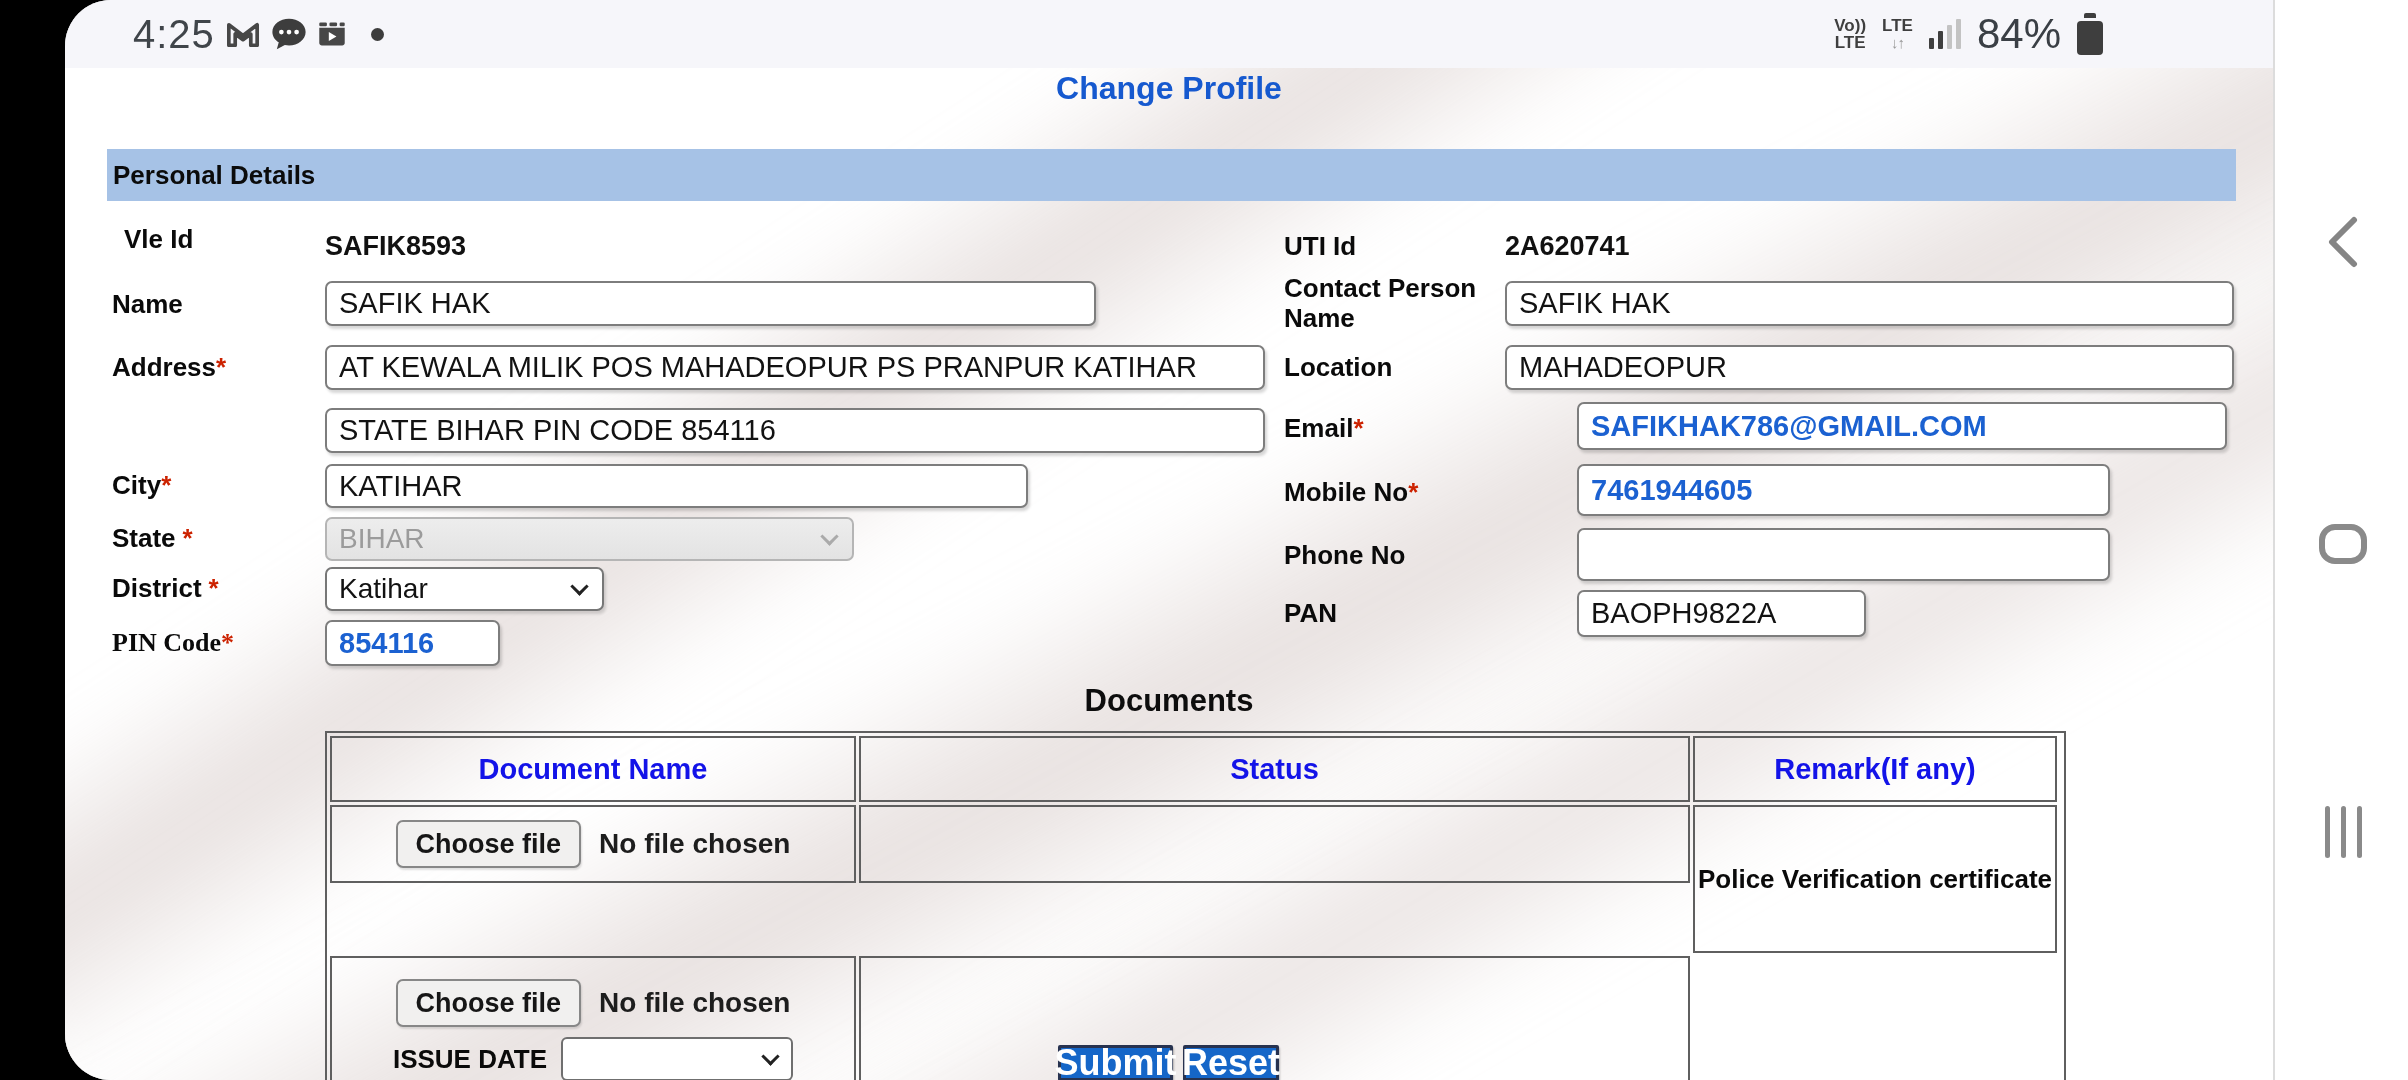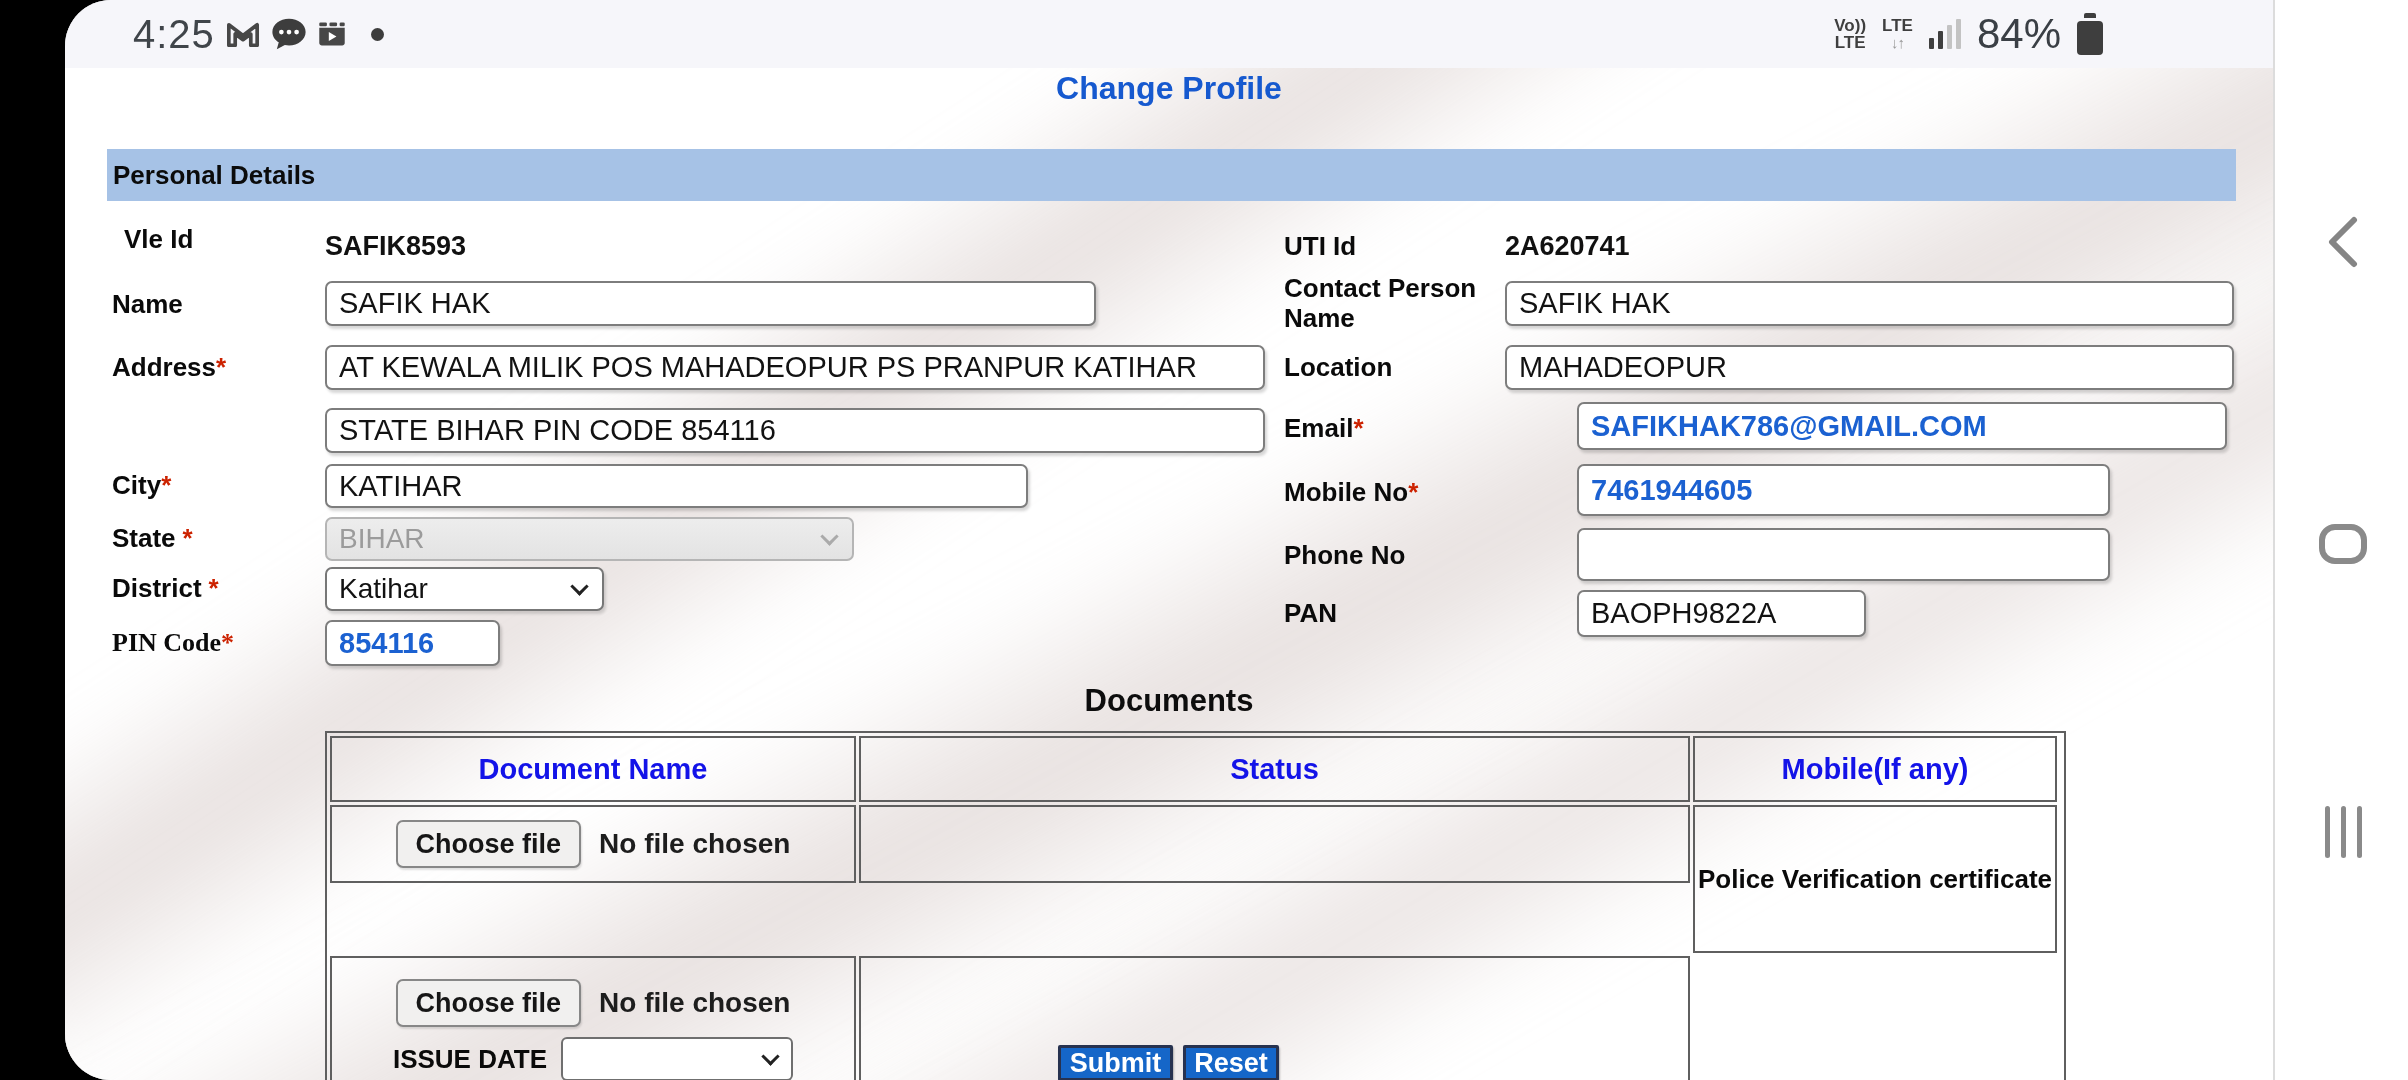--- a/index.html
+++ b/index.html
@@ -76,21 +76,21 @@
   .choosebtn { height:48px; padding:0 18px; background:#f1f0ef; border:2px solid #878787; border-radius:7px;
                font-size:27px; color:#161616; display:flex; align-items:center;
                box-shadow:1px 2px 2px rgba(0,0,0,0.12); }
   .nofile { font-size:28px; color:#1d1d1d; }
   .issueline { display:flex; align-items:center; gap:14px; }
   .issuelbl { font-size:26px; font-weight:700; color:#0a0a0a; }
   .issuesel { width:232px; height:44px; background:#fff; border:2px solid #6f6f6f; border-radius:6px;
               display:flex; align-items:center; justify-content:flex-end; padding-right:14px; }
 
   .btn { position:absolute; height:36px; background:#1566c8; border:3px solid #27324f; border-radius:2px;
-         color:#fff; font-size:27px; font-weight:700; display:flex; align-items:center; justify-content:center;
+         color:#fff; font-size:36px; font-weight:700; display:flex; align-items:center; justify-content:center;
          box-shadow:1px 2px 2px rgba(0,0,0,0.25); }
 </style>
 </head>
 <body>
 
 <div class="root">
   <div class="screen">
 
     <div class="statusbar">
       <div class="sb-left">
@@ -202,21 +202,21 @@
       <div class="inp" style="left:1512px; top:460px; width:533px; height:53px;"></div>
 
       <div class="lbl" style="left:1219px; top:530px;"><span>PAN</span></div>
       <div class="inp" style="left:1512px; top:522px; width:289px; height:47px;">BAOPH9822A</div>
 
       <div class="doc-title">Documents</div>
 
       <div class="doctable">
         <div class="cell hdr">Document Name</div>
         <div class="cell hdr">Status</div>
-        <div class="cell hdr">Mobile(If any)</div>
+        <div class="cell hdr">Remark(If any)</div>
 
         <div class="cell row1">
           <span class="fileline">
             <span class="choosebtn">Choose file</span>
             <span class="nofile">No file chosen</span>
           </span>
         </div>
         <div class="cell row1"></div>
 
         <div class="cell docname row2">Police Verification certificate</div>

